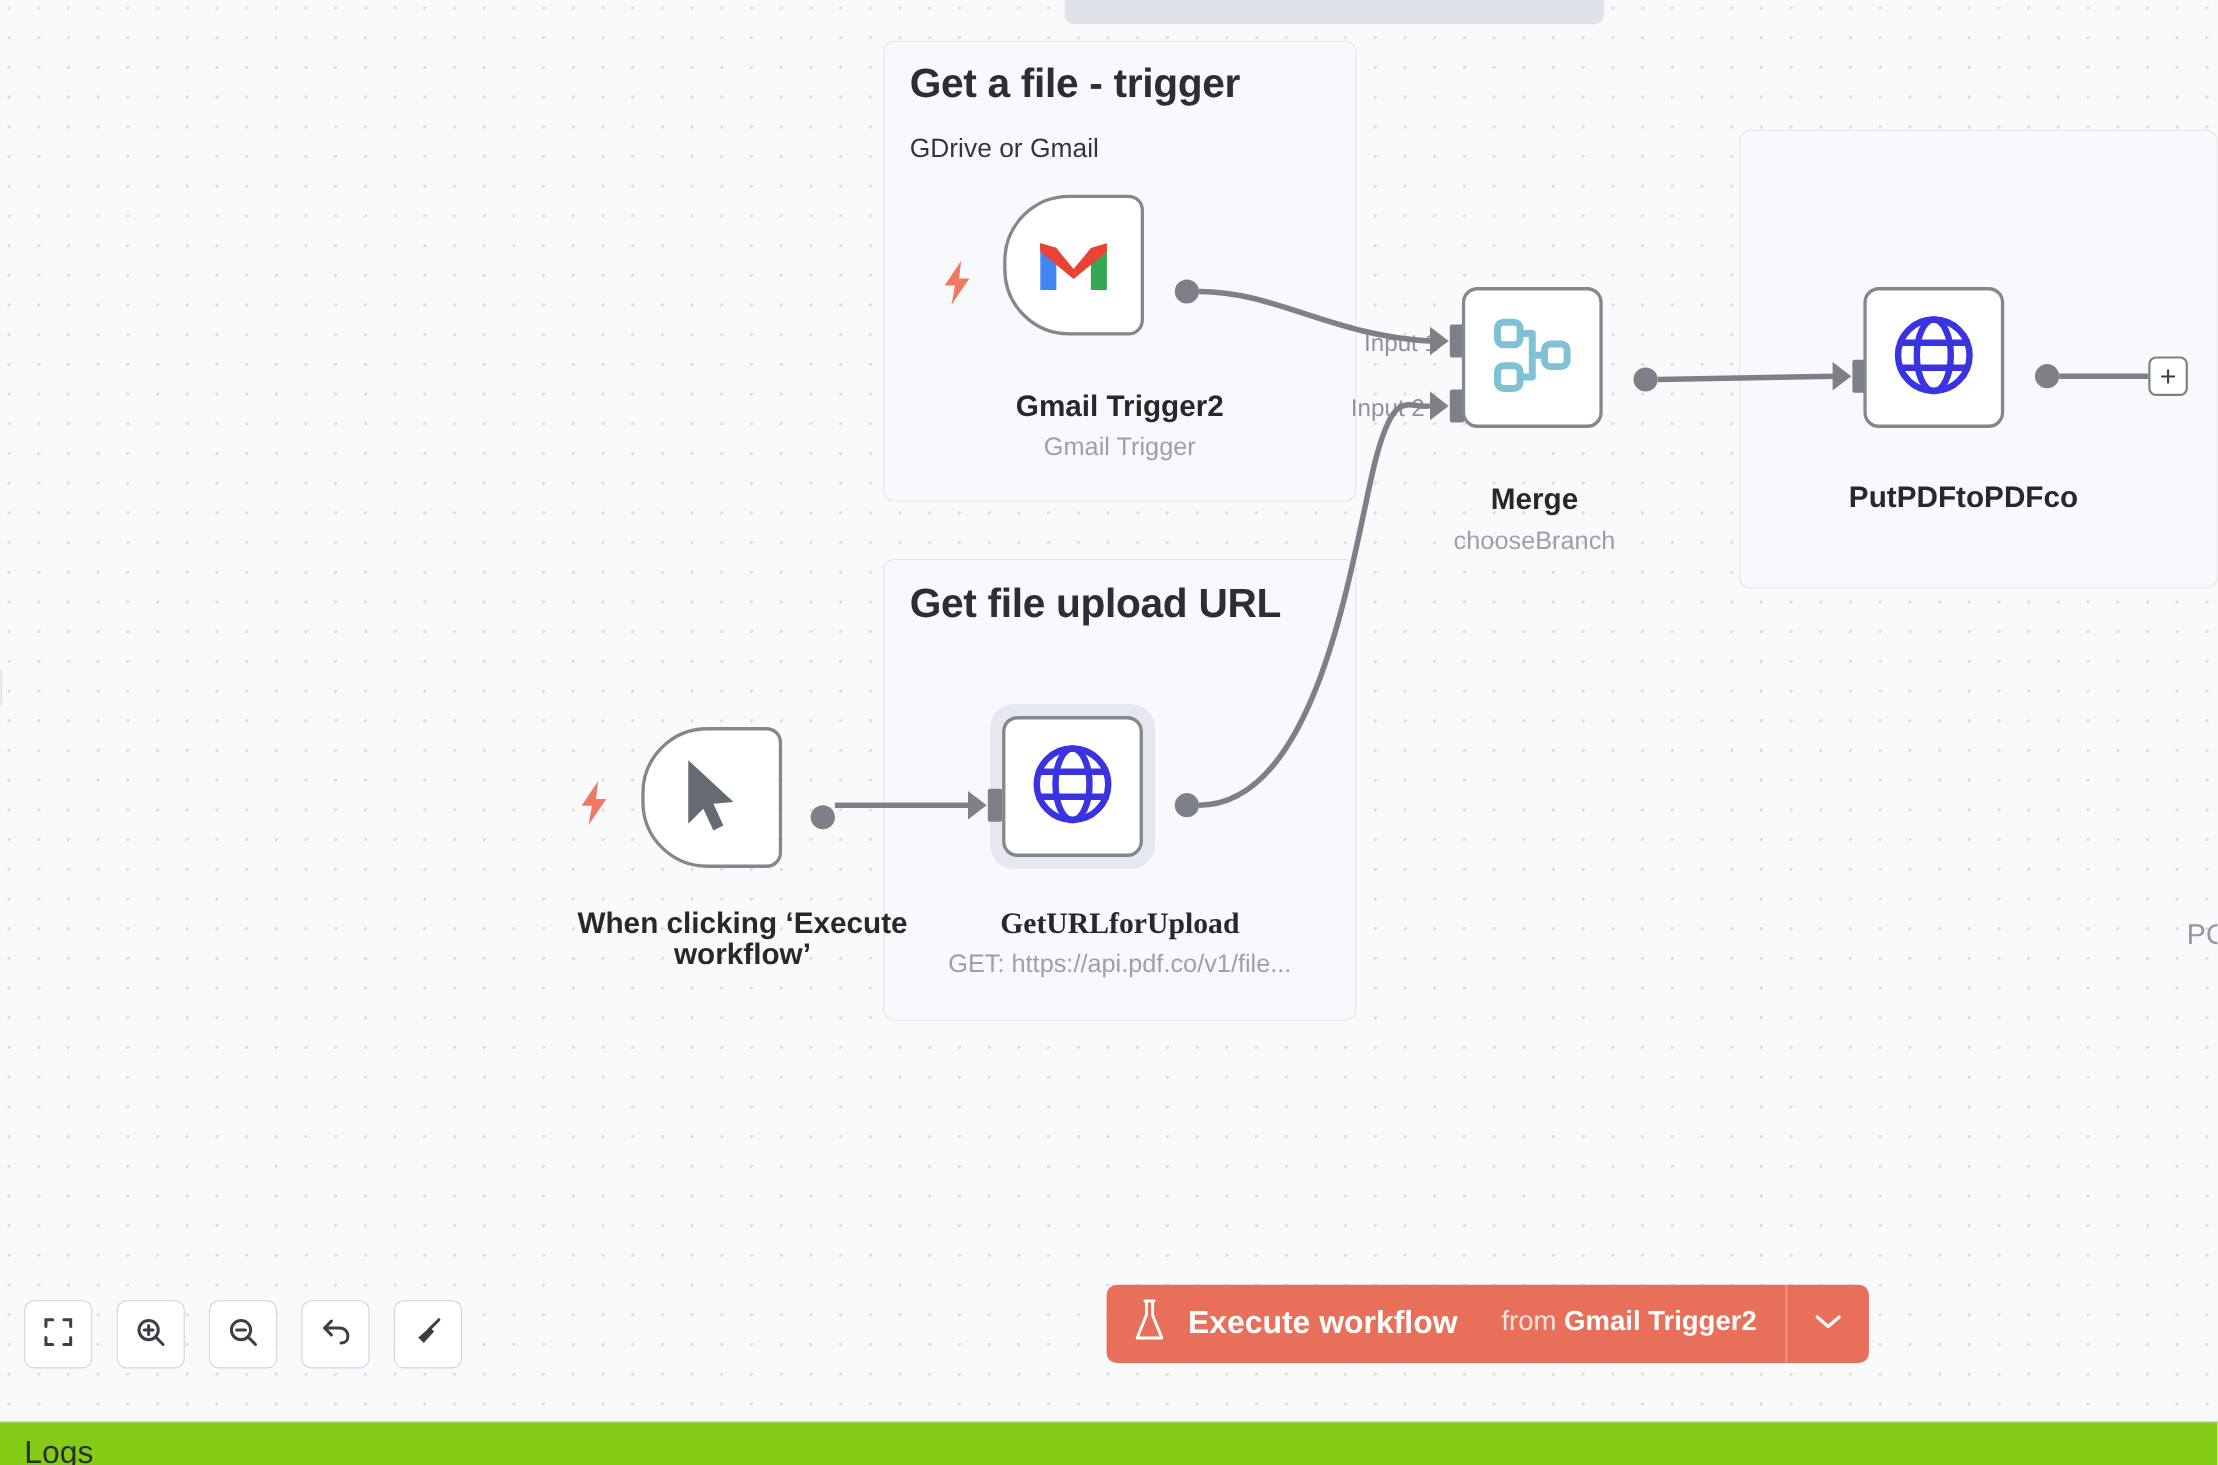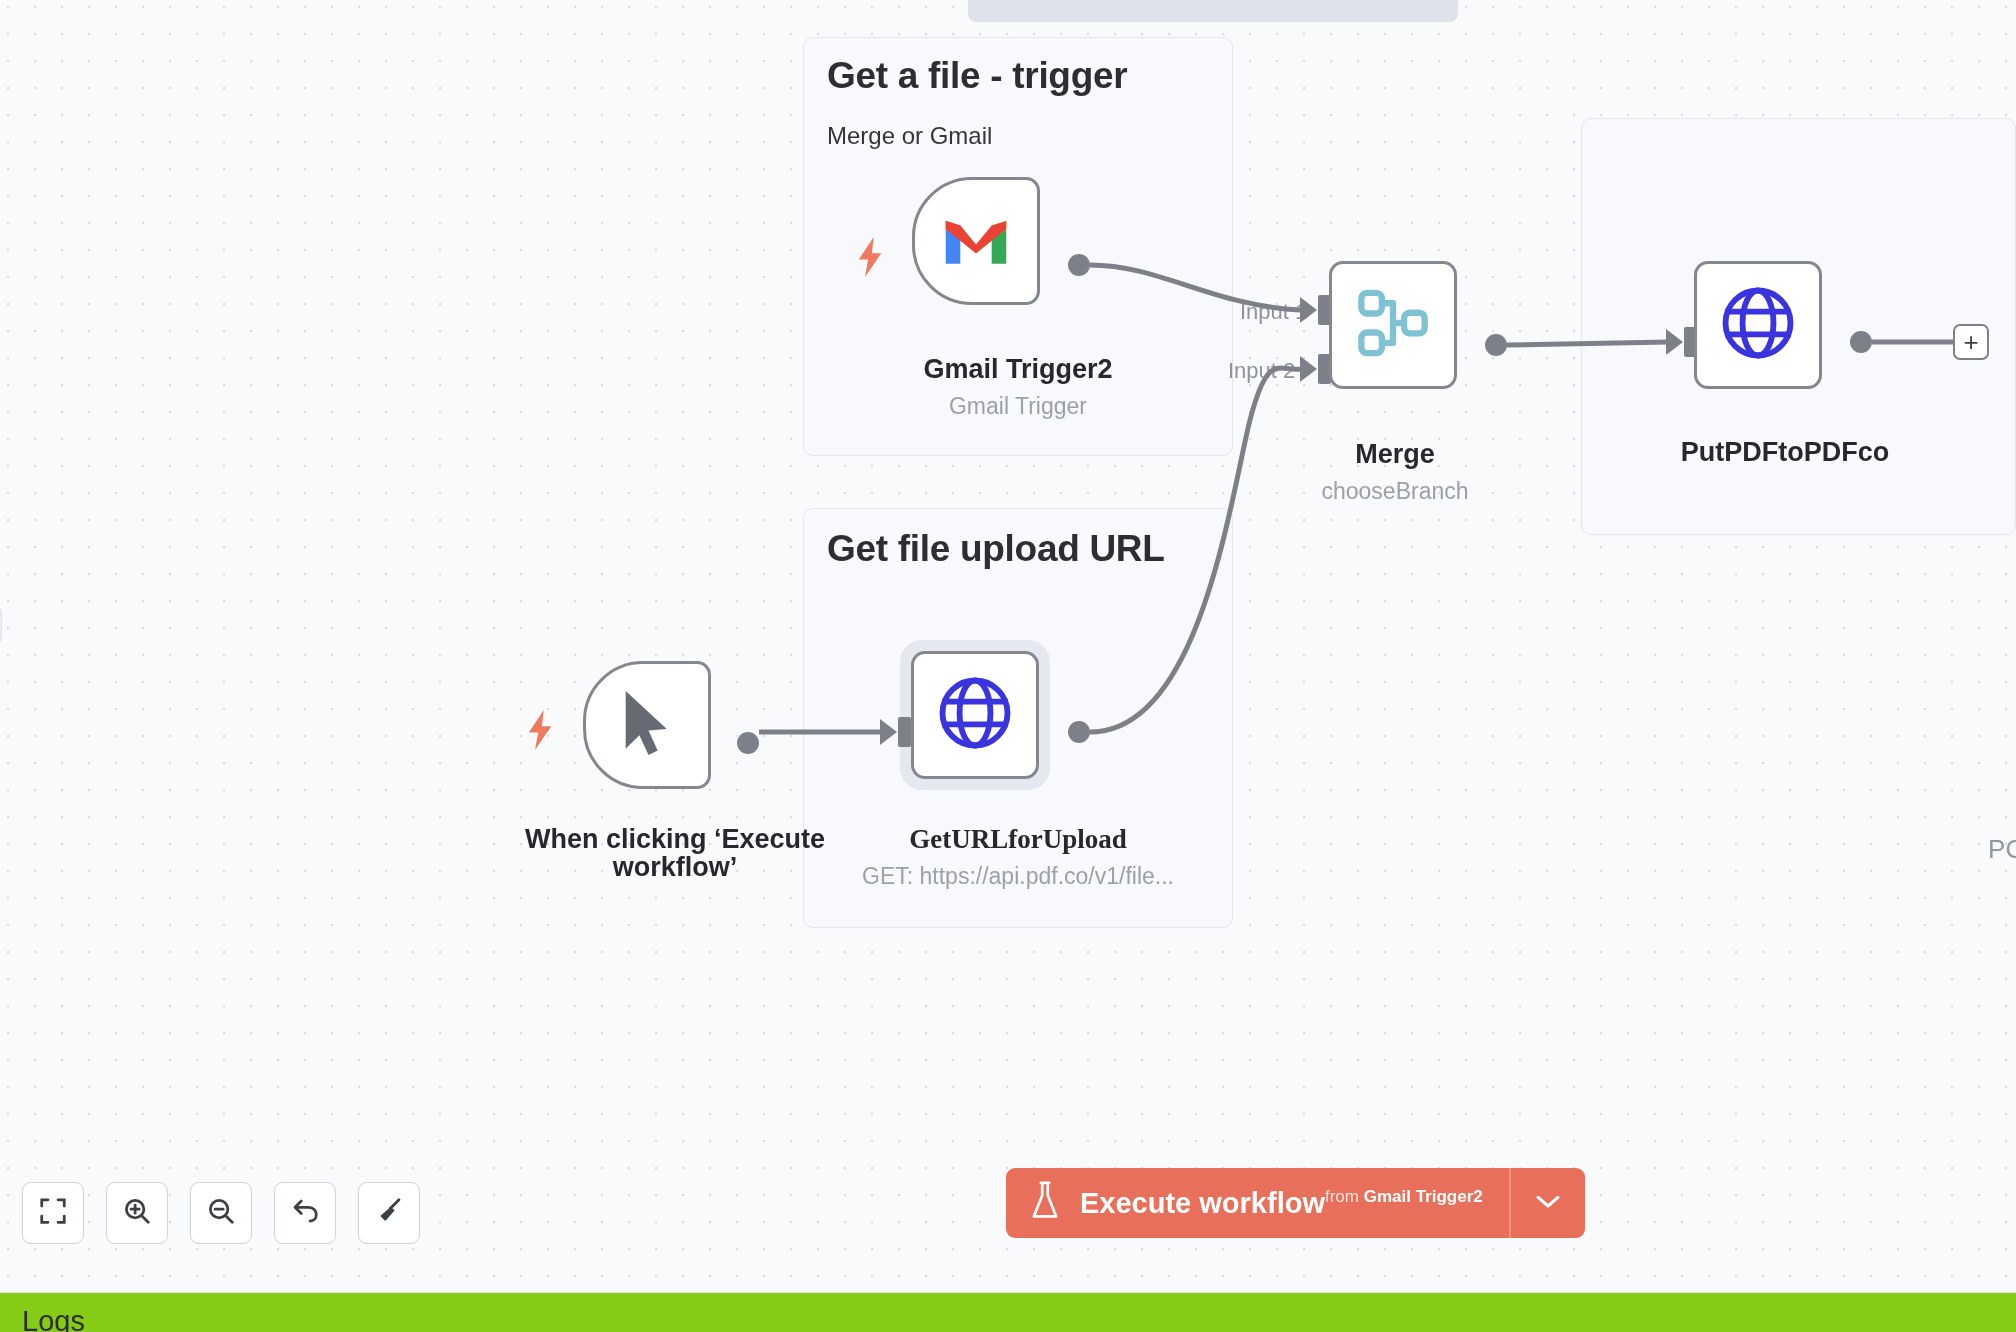--- a/index.html
+++ b/index.html
@@ -176,21 +176,21 @@
     overflow: hidden;
     background: #e8705a;
   }
   .exec-main {
     display: flex; align-items: center;
     padding: 12px 26px 12px 22px;
     gap: 18px;
   }
   .exec-texts { display: flex; line-height: 1.12; }
   .exec-line1 { font-size: 29px; font-weight: 700; color: #ffffff; white-space: nowrap; }
-  .exec-line2 { font-size: 17px; color: #ffe4dd; white-space: nowrap; }
+  .exec-line2 { font-size: 25px; color: #ffe4dd; white-space: nowrap; margin-left: 40px; }
   .exec-line2 .strong { color: #ffffff; font-weight: 700; }
   .exec-caret {
     width: 76px;
     border-left: 2px solid #f0927f;
     display: flex; align-items: center; justify-content: center;
   }
 
   
   .logs-panel {
     position: absolute;
@@ -218,21 +218,21 @@
     <div class="top-tabbar">
       
     </div>
 
     <div class="left-sticky-edge"></div>
 
     <div class="right-frag-text">PO</div>
 
     <div class="group-box" style="left:803px; top:37px; width:430px; height:419px;"></div>
     <div class="group-title" style="left:827px; top:55px;">Get a file - trigger</div>
-    <div class="group-sub" style="left:827px; top:122px;">Merge or Gmail</div>
+    <div class="group-sub" style="left:827px; top:122px;">GDrive or Gmail</div>
 
     <div class="bolt" style="left:855px; top:237px;">
       <svg viewBox="0 0 24 32" width="30" height="40">
           <path d="M15 0 L3 18 L10.5 18 L8 32 L21 13 L13.5 13 Z" fill="#ef7a60"></path>
         </svg>
     </div>
 
     <div class="node trigger" style="left:912px; top:177px;">
       <span>
         <svg width="72" height="56" viewBox="0 0 64 50">

